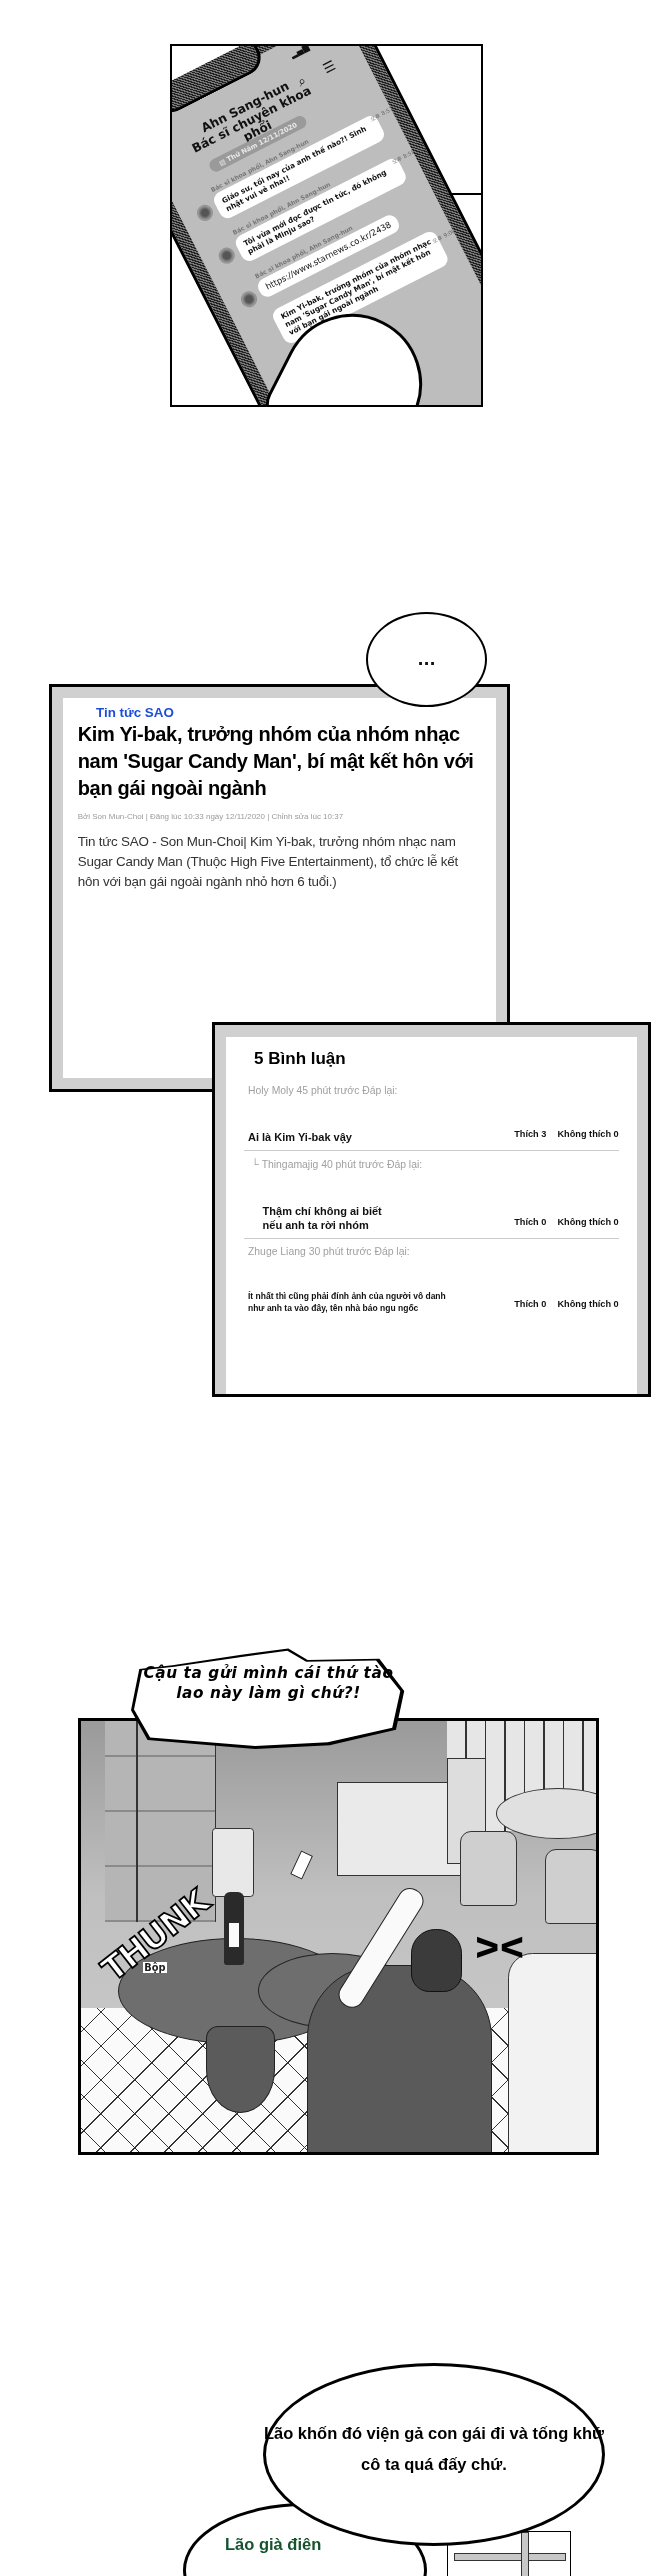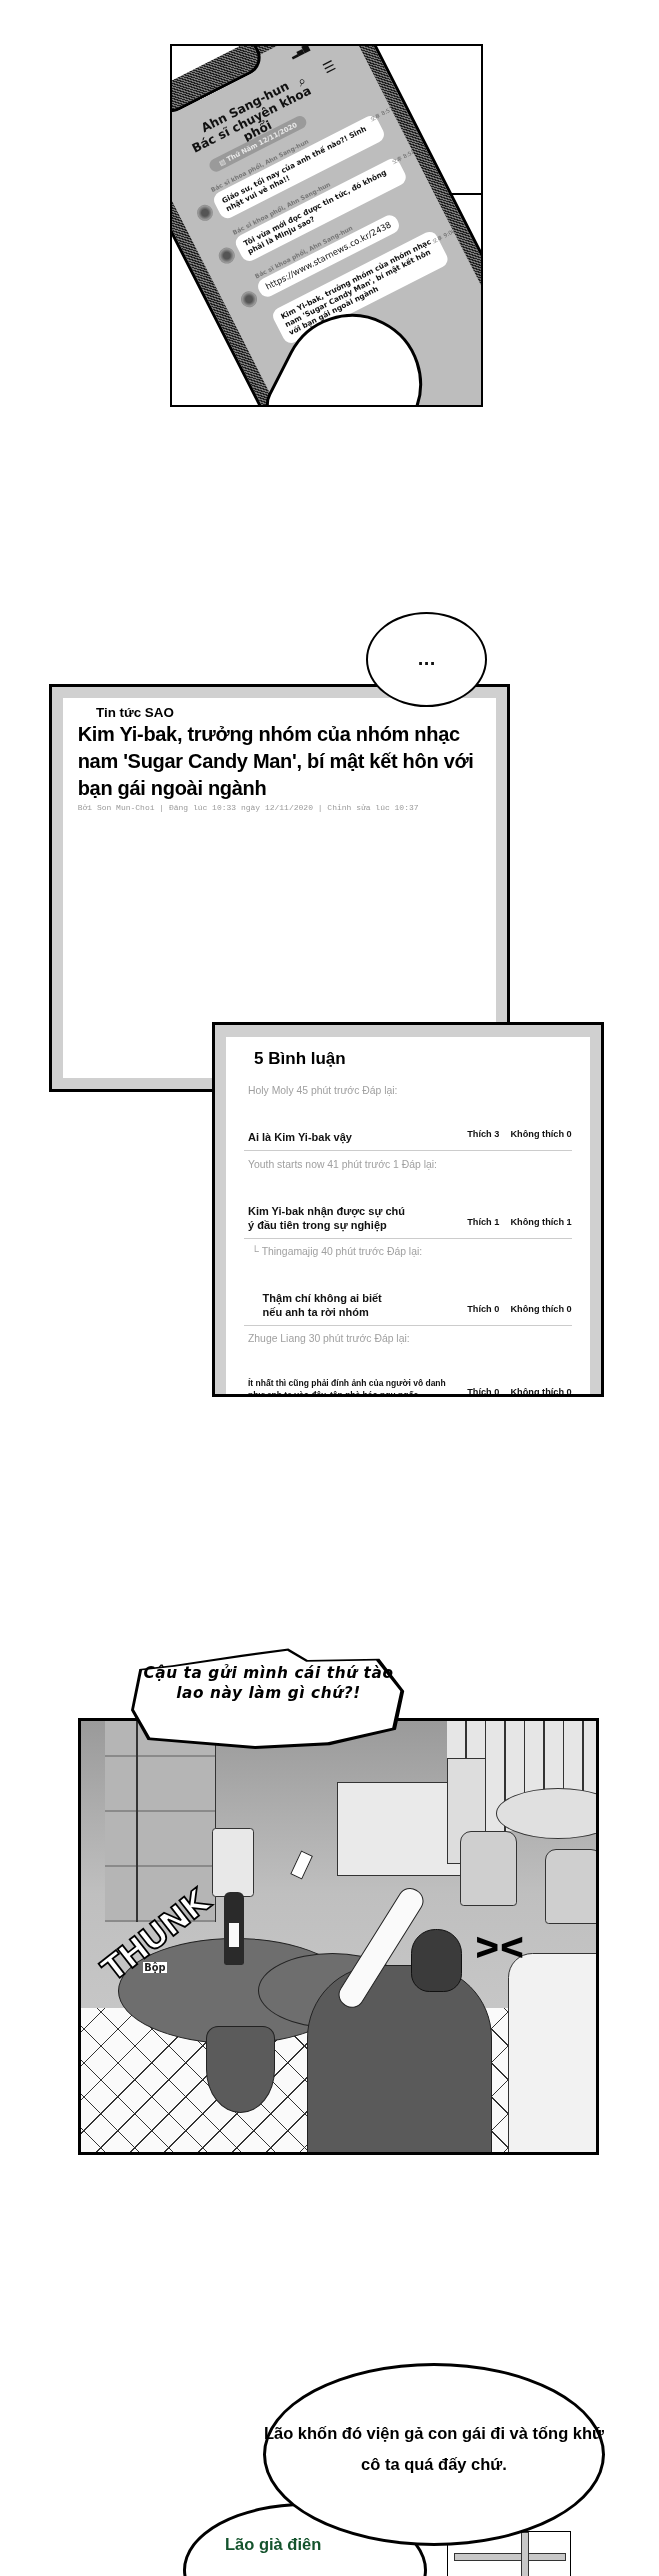--- a/index.html
+++ b/index.html
@@ -34,34 +34,34 @@
   .time { position:absolute; right:-18.3px; top:9.8px; font-size:5.5px; color:#666; }
   .avatar { position:absolute; left:-21px; top:12.2px; width:16px; height:16px; border-radius:50%;
             background:radial-gradient(circle,#555 0 30%,#999 60%,#666 100%); }
   .thumb { position:absolute; left:110px; bottom:-49px; width:134px; height:134px; background:#fff;
            border:3.1px solid #000; border-radius:73px 73px 24.4px 24.4px; transform:rotate(27deg); }
 
   
   .news { left:49px; top:684px; width:461px; height:408px; border:3.1px solid #000;
           box-sizing:border-box; background:#d0d0d0; padding:11px; }
   .news-inner { background:#fff; width:100%; height:100%; box-sizing:border-box; padding:6.1px 14.7px; overflow:hidden; }
-  .news-src { font-size:13.4px; color:#000000; font-weight:bold; margin:1.2px 0 1.2px 18.3px; font-family:"Liberation Sans", sans-serif; }
+  .news-src { font-size:13.4px; color:#1d4ed8; font-weight:bold; margin:1.2px 0 1.2px 18.3px; font-family:"Liberation Sans", sans-serif; }
   .news-title { font-size:20px; font-weight:bold; line-height:27px; color:#000;
                 font-family:"Liberation Sans Narrow","Liberation Sans", sans-serif; letter-spacing:-0.3px; }
-  .news-meta { font-size:8px; color:#9a9a9a; margin-top:1px; font-family:Liberation Mono, monospace; }
+  .news-meta { font-size:8px; color:#9a9a9a; margin-top:10px; font-family:Liberation Sans, sans-serif; }
   .news-body { font-size:13.4px; line-height:20px; color:#333; margin-top:11px; font-family:"Liberation Sans", sans-serif; letter-spacing:-0.2px; }
   .news-body p { margin:0 0 13.4px 0; }
   .news-tail { font-size:12.2px; color:#333; line-height:16px; font-family:"Liberation Sans", sans-serif; }
 
   .ellipsis-bubble { left:366px; top:612px; width:121px; height:95px; border:2.4px solid #000;
                      border-radius:50%; background:#fff; box-sizing:border-box;
                      display:flex; align-items:center; justify-content:center; font-size:16px; font-weight:bold; }
 
   
-  .comments { left:212px; top:1022px; width:392px; height:375px; border:3.1px solid #000;
+  .comments { left:212px; top:1022px; width:439px; height:375px; border:3.1px solid #000;
               box-sizing:border-box; background:#d0d0d0; padding:12.2px 11px 0 11px; }
   .comments-inner { background:#fff; width:100%; height:100%; box-sizing:border-box; padding:8.5px 18.3px; overflow:hidden;
                     font-family:"Liberation Sans", sans-serif; }
   .c-title { font-size:17px; font-weight:bold; margin:3.7px 0 8.5px 9.8px; color:#000; }
   .c-tabs { border-top:1.8px solid #ccc; border-bottom:1.8px solid #ccc; padding:7.3px 7.3px; display:flex; gap:21px;
             font-size:10.4px; color:#9a9a9a; }
   .c-row { border-bottom:1.8px solid #ccc; padding:7.3px 0 6.1px 3.7px; position:relative; }
   .c-head { font-size:10.4px; color:#a0a0a0; }
   .c-text { font-size:11px; color:#111; font-weight:bold; line-height:14px; width:208px;margin-top:34px; }
   .c-votes { position:absolute; right:0; bottom:11px; font-size:9.2px; color:#111; font-weight:bold; }
@@ -177,46 +177,39 @@
   </div>
   <div class="thumb"></div>
 </div>
 
 <div class="abs news">
   <div class="news-inner">
     <div class="news-src">Tin tức SAO</div>
     <div class="news-title">Kim Yi-bak, trưởng nhóm của nhóm nhạc nam 'Sugar Candy Man', bí mật kết hôn với bạn gái ngoài ngành</div>
     <div class="news-meta">Bởi Son Mun-Choi | Đăng lúc 10:33 ngày 12/11/2020 | Chỉnh sửa lúc 10:37</div>
     <div class="news-body">
+      <p>Tin tức SAO - Son Mun-Choi| Kim Yi-bak, trưởng nhóm nhạc nam Sugar Candy Man (Thuộc High Five Entertainment), tổ chức lễ kết hôn với bạn gái ngoài ngành nhỏ hơn 6 tuổi.)</p>
     </div>
   </div>
 </div>
 
 <div class="abs ellipsis-bubble">
   <span>...</span>
 </div>
 
 <div class="abs comments">
   <div class="comments-inner">
     <div class="c-title">5 Bình luận</div>
 
     <div class="c-row" style="min-height:43px;">
       <div class="c-head">Holy Moly 45 phút trước Đáp lại:</div>
       <div class="c-text">Ai là Kim Yi-bak vậy</div>
       <div class="c-votes">
         <span>Thích 3</span>
         <span>Không thích 0</span>
-      </div>
-    </div>
-    <div class="c-row">
-      <div class="c-head">Youth starts now 41 phút trước 1 Đáp lại:</div>
-      <div class="c-text" style="width:159px;">Kim Yi-bak nhận được sự chú ý đầu tiên trong sự nghiệp</div>
-      <div class="c-votes">
-        <span>Thích 1</span>
-        <span>Không thích 1</span>
       </div>
     </div>
     <div class="c-row reply">
       <div class="c-head">└ Thingamajig 40 phút trước Đáp lại:</div>
       <div class="c-text" style="width:134px;">Thậm chí không ai biết nếu anh ta rời nhóm</div>
       <div class="c-votes">
         <span>Thích 0</span>
         <span>Không thích 0</span>
       </div>
     </div>

